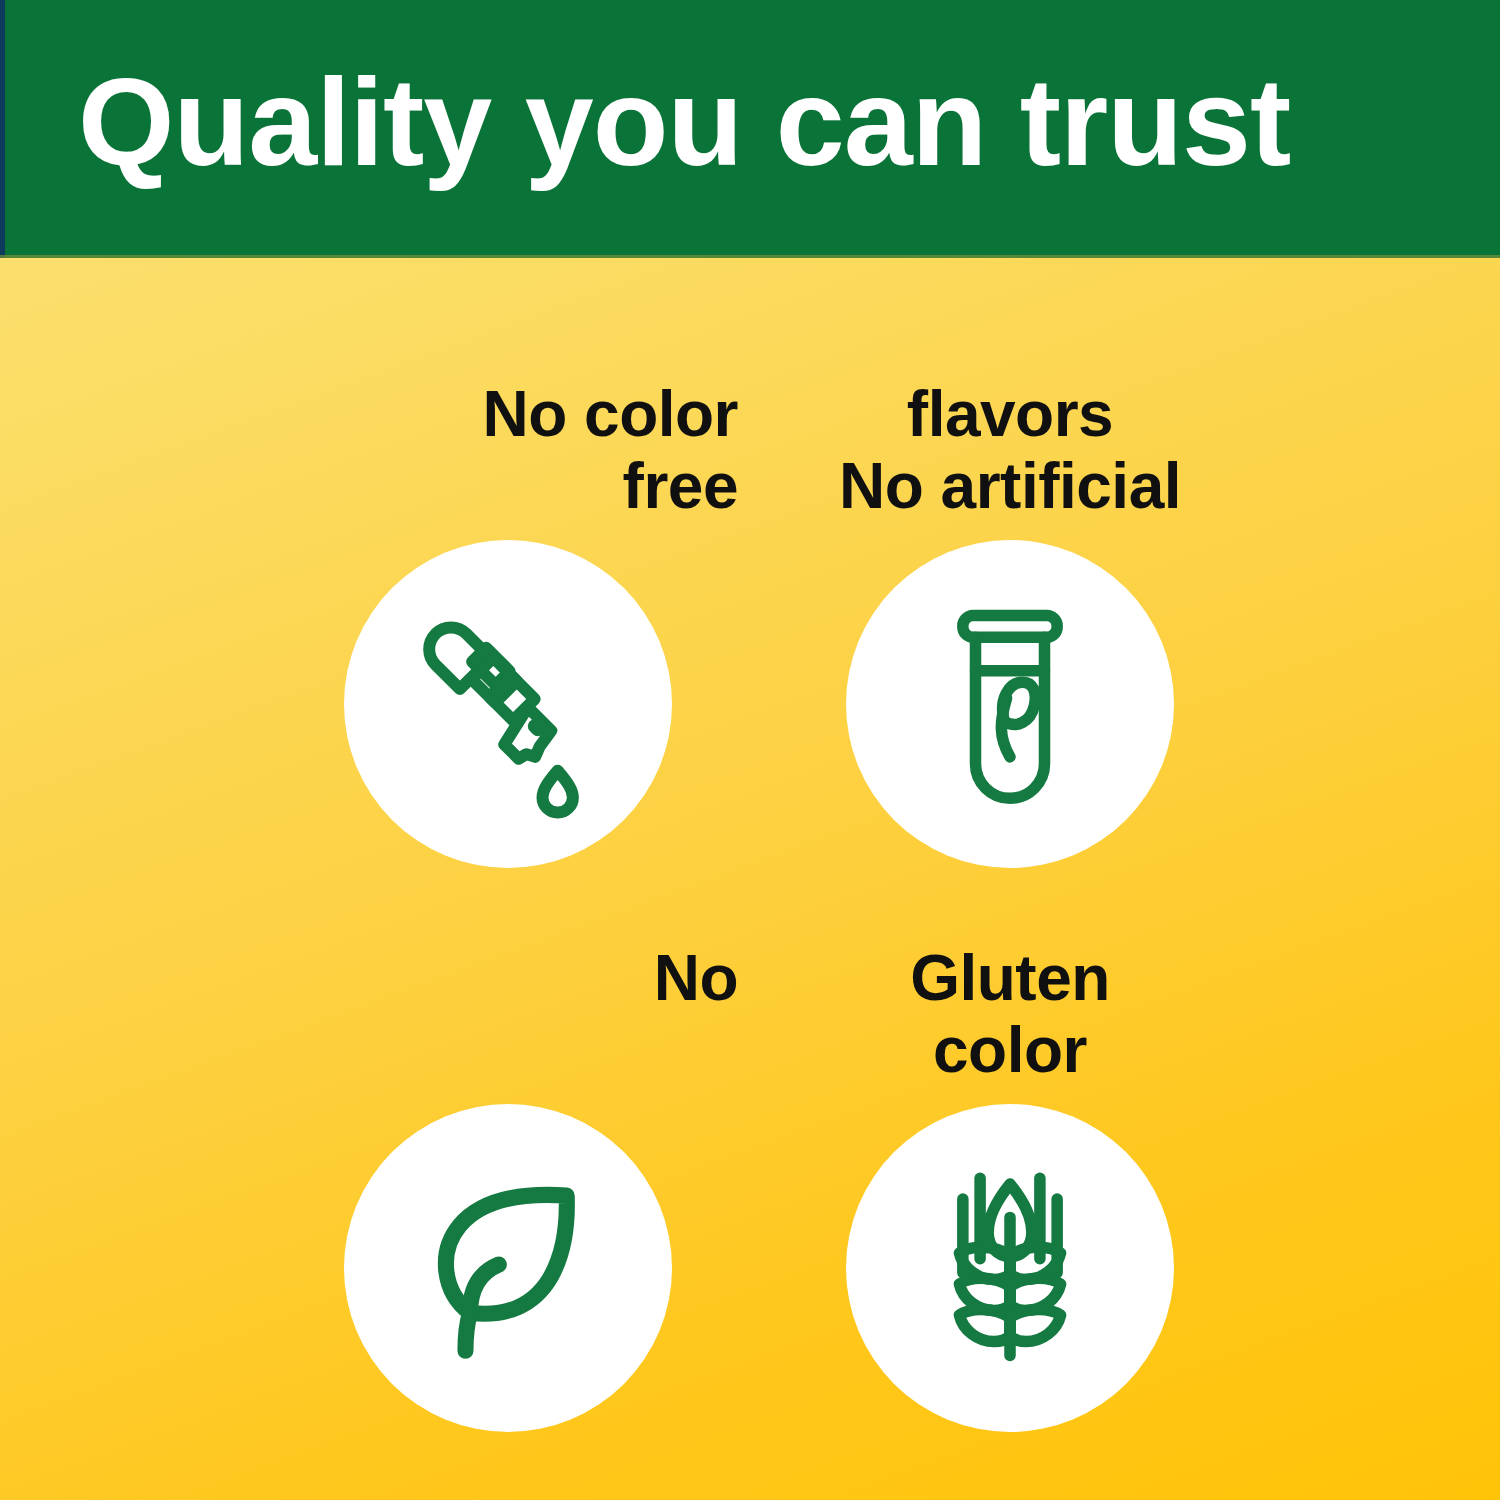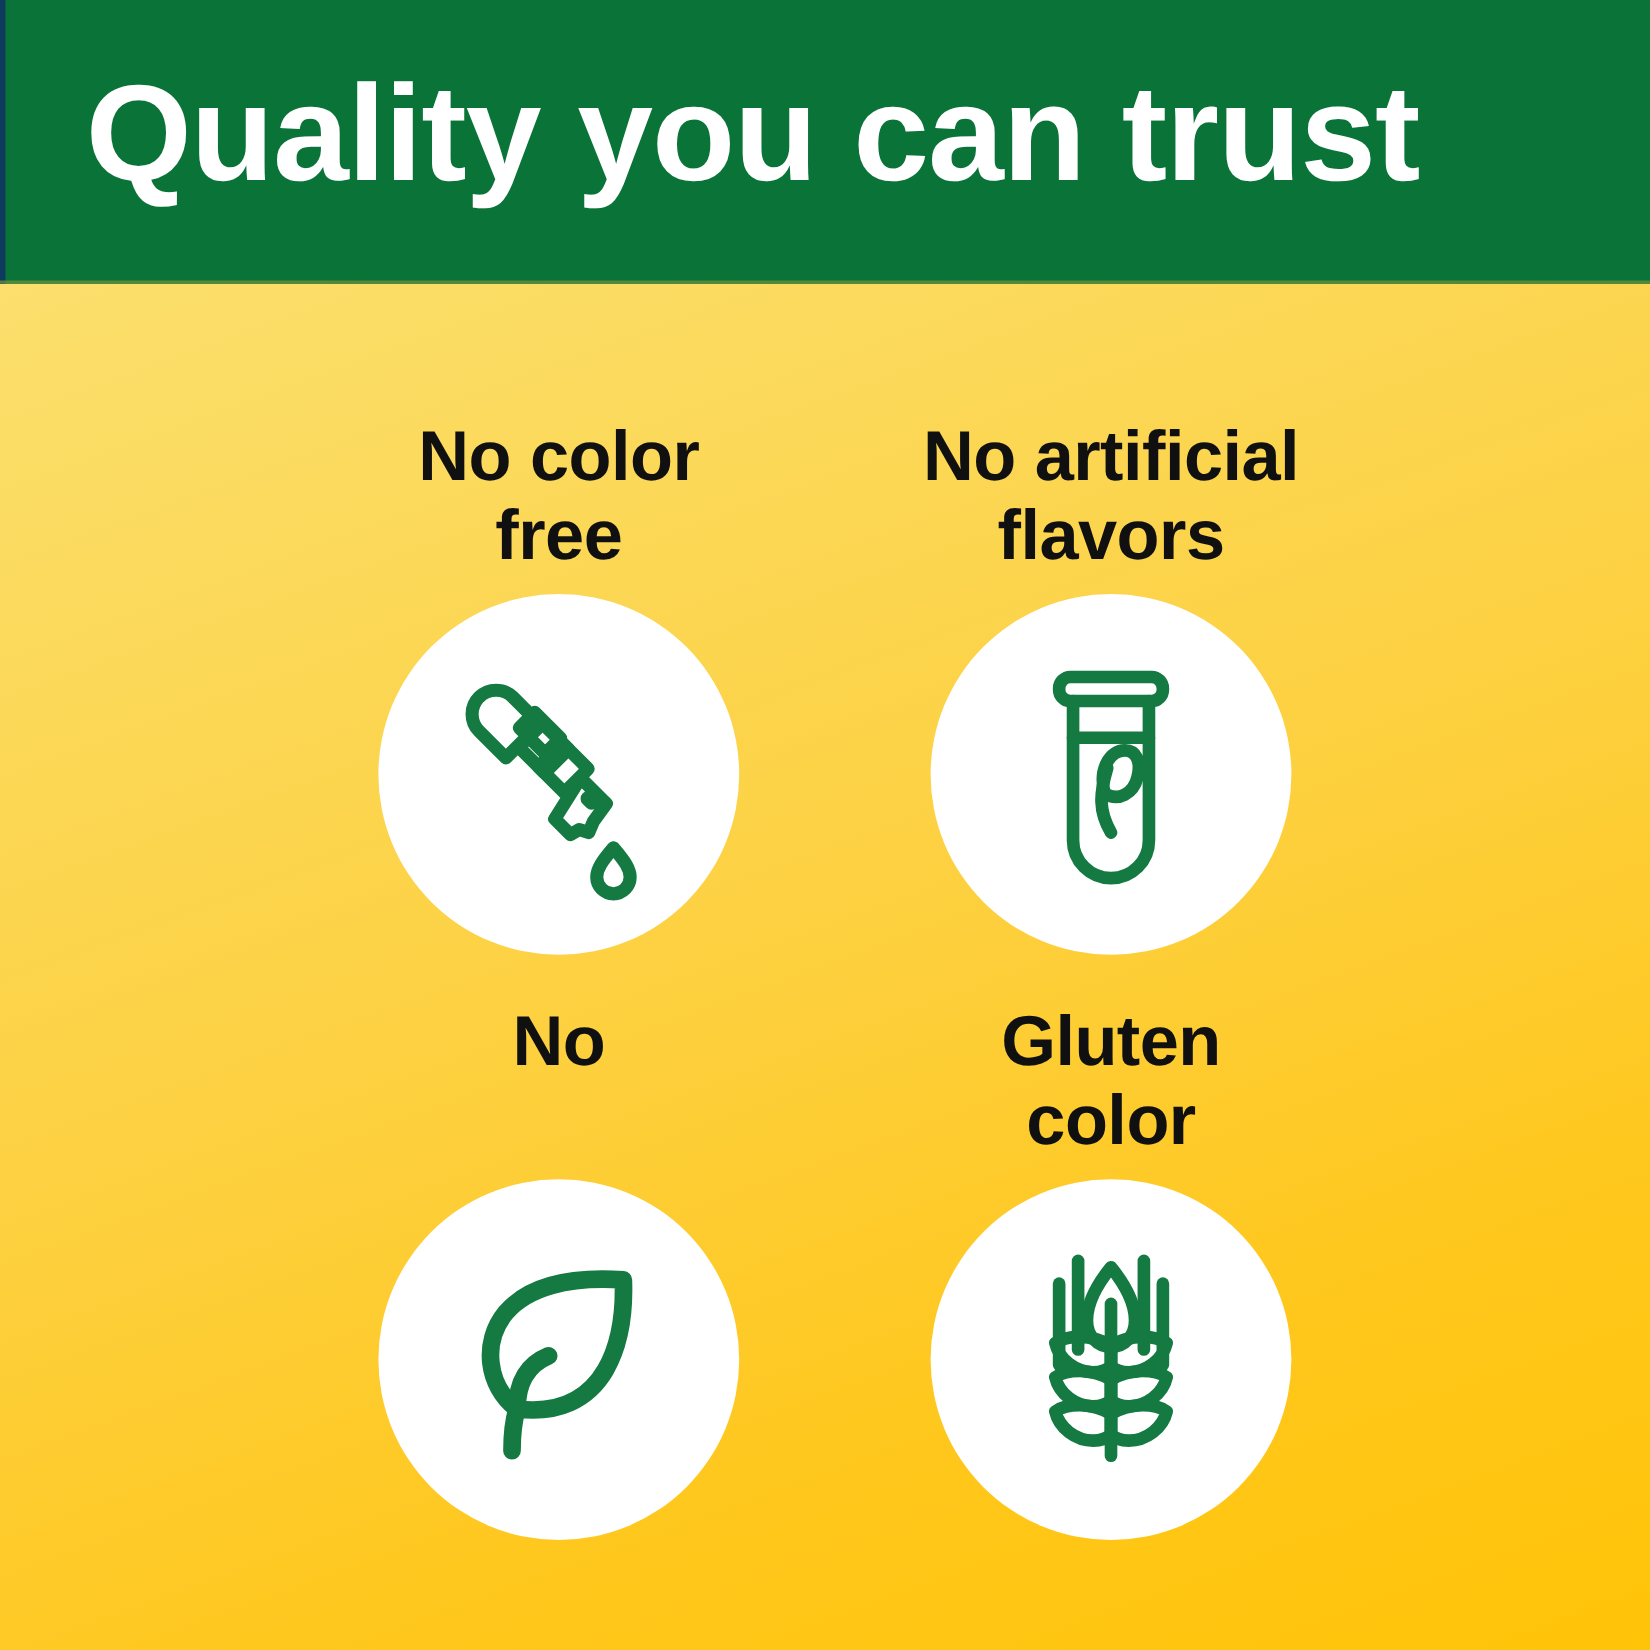--- a/index.html
+++ b/index.html
@@ -69,24 +69,24 @@
     left: 0;
     top: 258px;
     width: 1500px;
     height: 1242px;
   }
   .feature {
     position: absolute;
     width: 500px;
     text-align: center;
   }
-  .feature-col-a { left: 258px; }
+  .feature-col-a { left: 258px; text-align: right; }
   .feature-col-b { left: 760px; }
   .feature-row-1 { top: 120px; }
-  .feature-row-2 { top: 652px; }
+  .feature-row-2 { top: 684px; }
 
   .feature-label {
     color: #101010;
     font-size: 64px;
     line-height: 72px;
     font-weight: 700;
     letter-spacing: -0.5px;
     margin: 0 auto;
     width: 460px;
     min-height: 144px;
@@ -145,22 +145,22 @@
             <path d="M61.6 59.6 l1.4 1.4" stroke-width="6"></path>
 
             <path d="M71.6 79.0 c4.6 5.4 6.6 8.4 6.6 11.6 a6.6 6.6 0 0 1 -13.2 0 c0 -3.2 2 -6.2 6.6 -11.6 Z"></path>
           </svg>
         </span>
       </div>
     </div>
 
     <div class="feature feature-col-b feature-row-1">
       <div class="feature-label">
+        <div>flavors</div>
         <div>No artificial</div>
-        <div>flavors</div>
       </div>
       <div class="icon-circle">
         <span>
           <svg viewBox="0 0 100 100" fill="none" stroke="#157A41" stroke-width="5" stroke-linecap="round" stroke-linejoin="round">
 
             <rect x="29.5" y="11.5" width="41" height="9.5" rx="4.5"></rect>
 
             <path d="M35 21 v55 a15 15 0 0 0 30 0 v-55"></path>
 
             <path d="M35 35.5 h30"></path>

